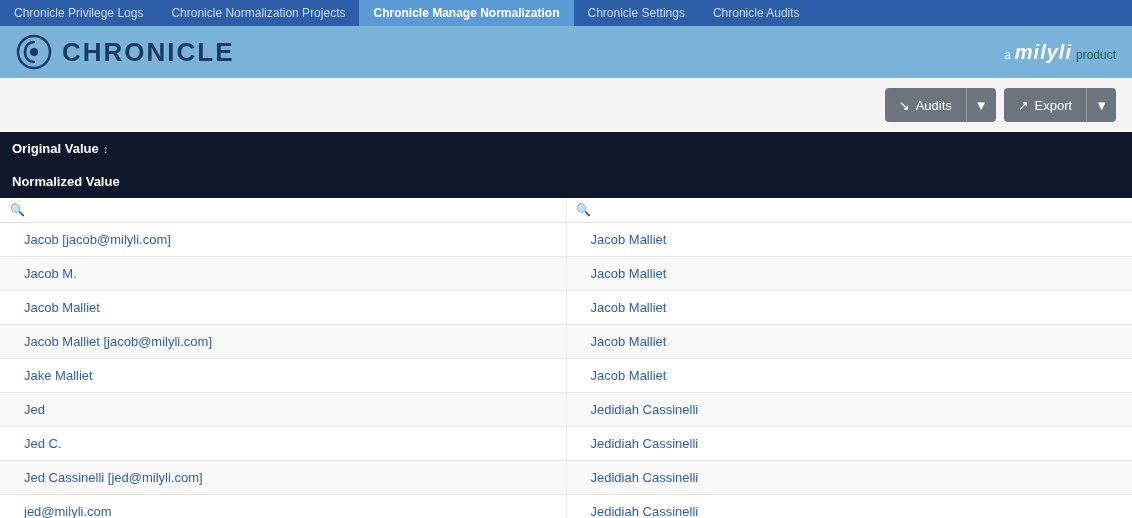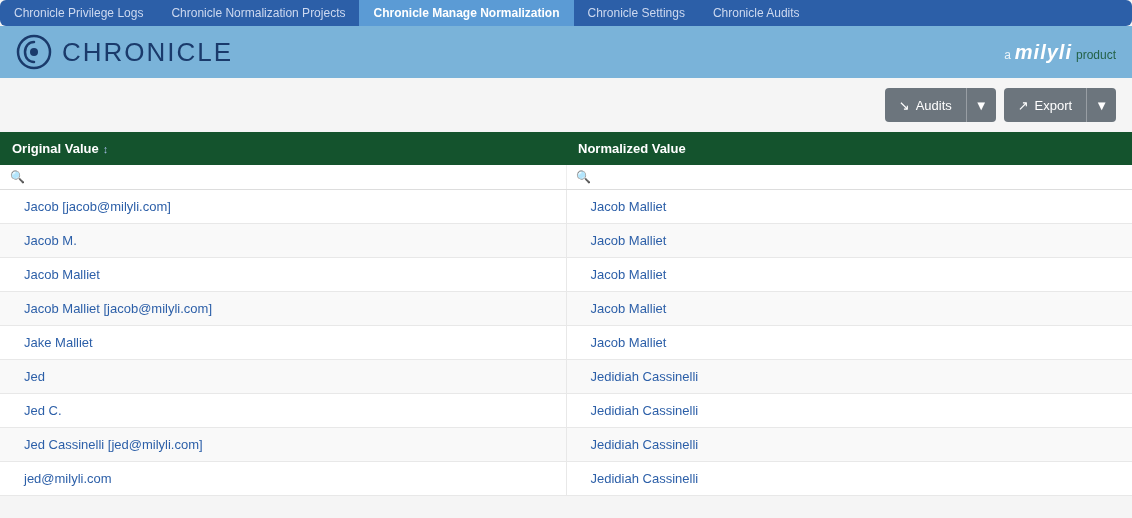--- a/index.html
+++ b/index.html
@@ -5,21 +5,20 @@
     * { margin: 0; padding: 0; box-sizing: border-box; }
     body { font-family: Arial, sans-serif; font-size: 13px; background: #f5f5f5; overflow: hidden; }
 
     
     .top-nav {
       display: flex;
       align-items: center;
       background: #2c5fa8;
       height: 26px;
       padding: 0;
-      border-radius: 6px;
     }
     .top-nav-item {
       color: #cdd9f0;
       padding: 0 14px;
       height: 100%;
       display: flex;
       align-items: center;
       cursor: pointer;
       font-size: 12px;
       white-space: nowrap;
@@ -42,21 +41,21 @@
       display: flex;
       align-items: center;
       gap: 10px;
     }
     .logo-icon {
       width: 36px;
       height: 36px;
     }
     .logo-text {
       font-size: 26px;
-      font-weight: normal;
+      font-weight: bold;
       color: #1a3a6b;
       letter-spacing: 2px;
     }
     .header-spacer { flex: 1; }
 
     
     .toolbar {
       display: flex;
       justify-content: flex-end;
       align-items: center;
@@ -94,21 +93,22 @@
     }
     .search-icon-small {
       color: #999;
       font-size: 12px;
     }
     .sort-icon { color: #a0b8e0; font-size: 11px; margin-left: 4px; }
 
     
     .table-header {
       display: flex;
-      background: #14532d;
+      background: #0f172a;
+      flex-direction: column;
     }
     .table-header-cell {
       padding: 9px 12px;
       color: #fff;
       font-size: 13px;
       font-weight: 600;
       flex: 1;
       display: flex;
       align-items: center;
     }

